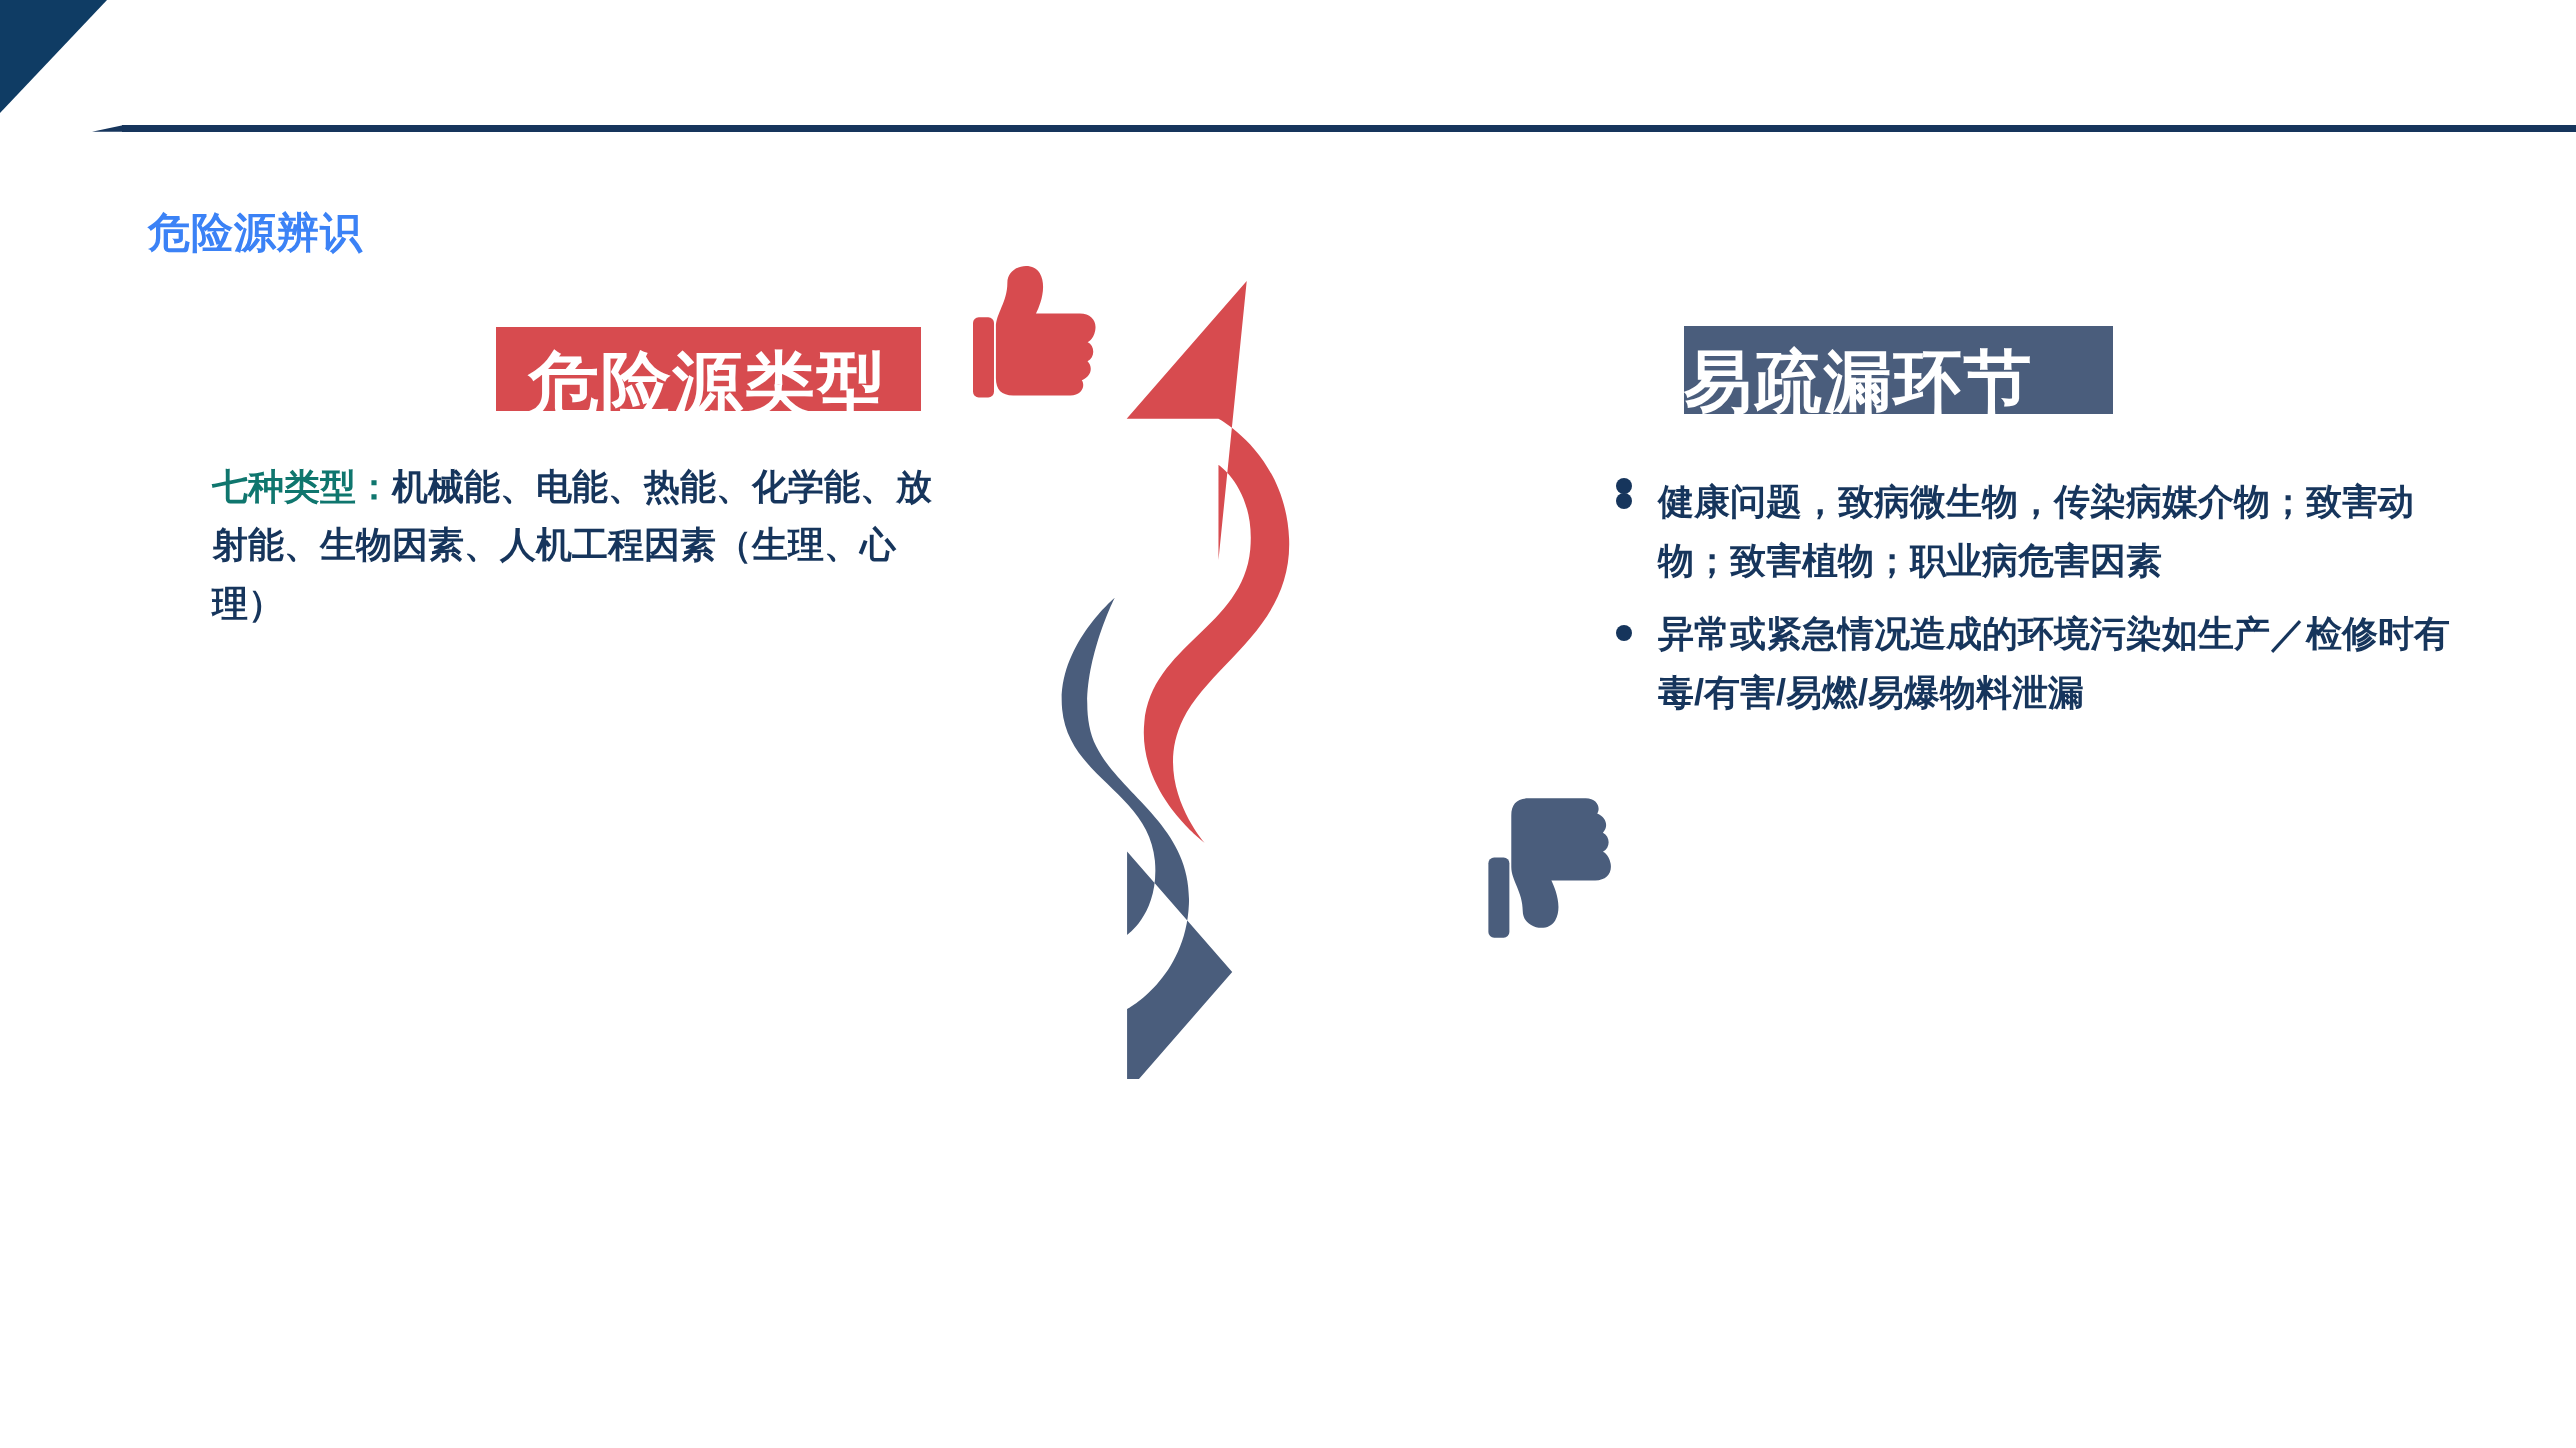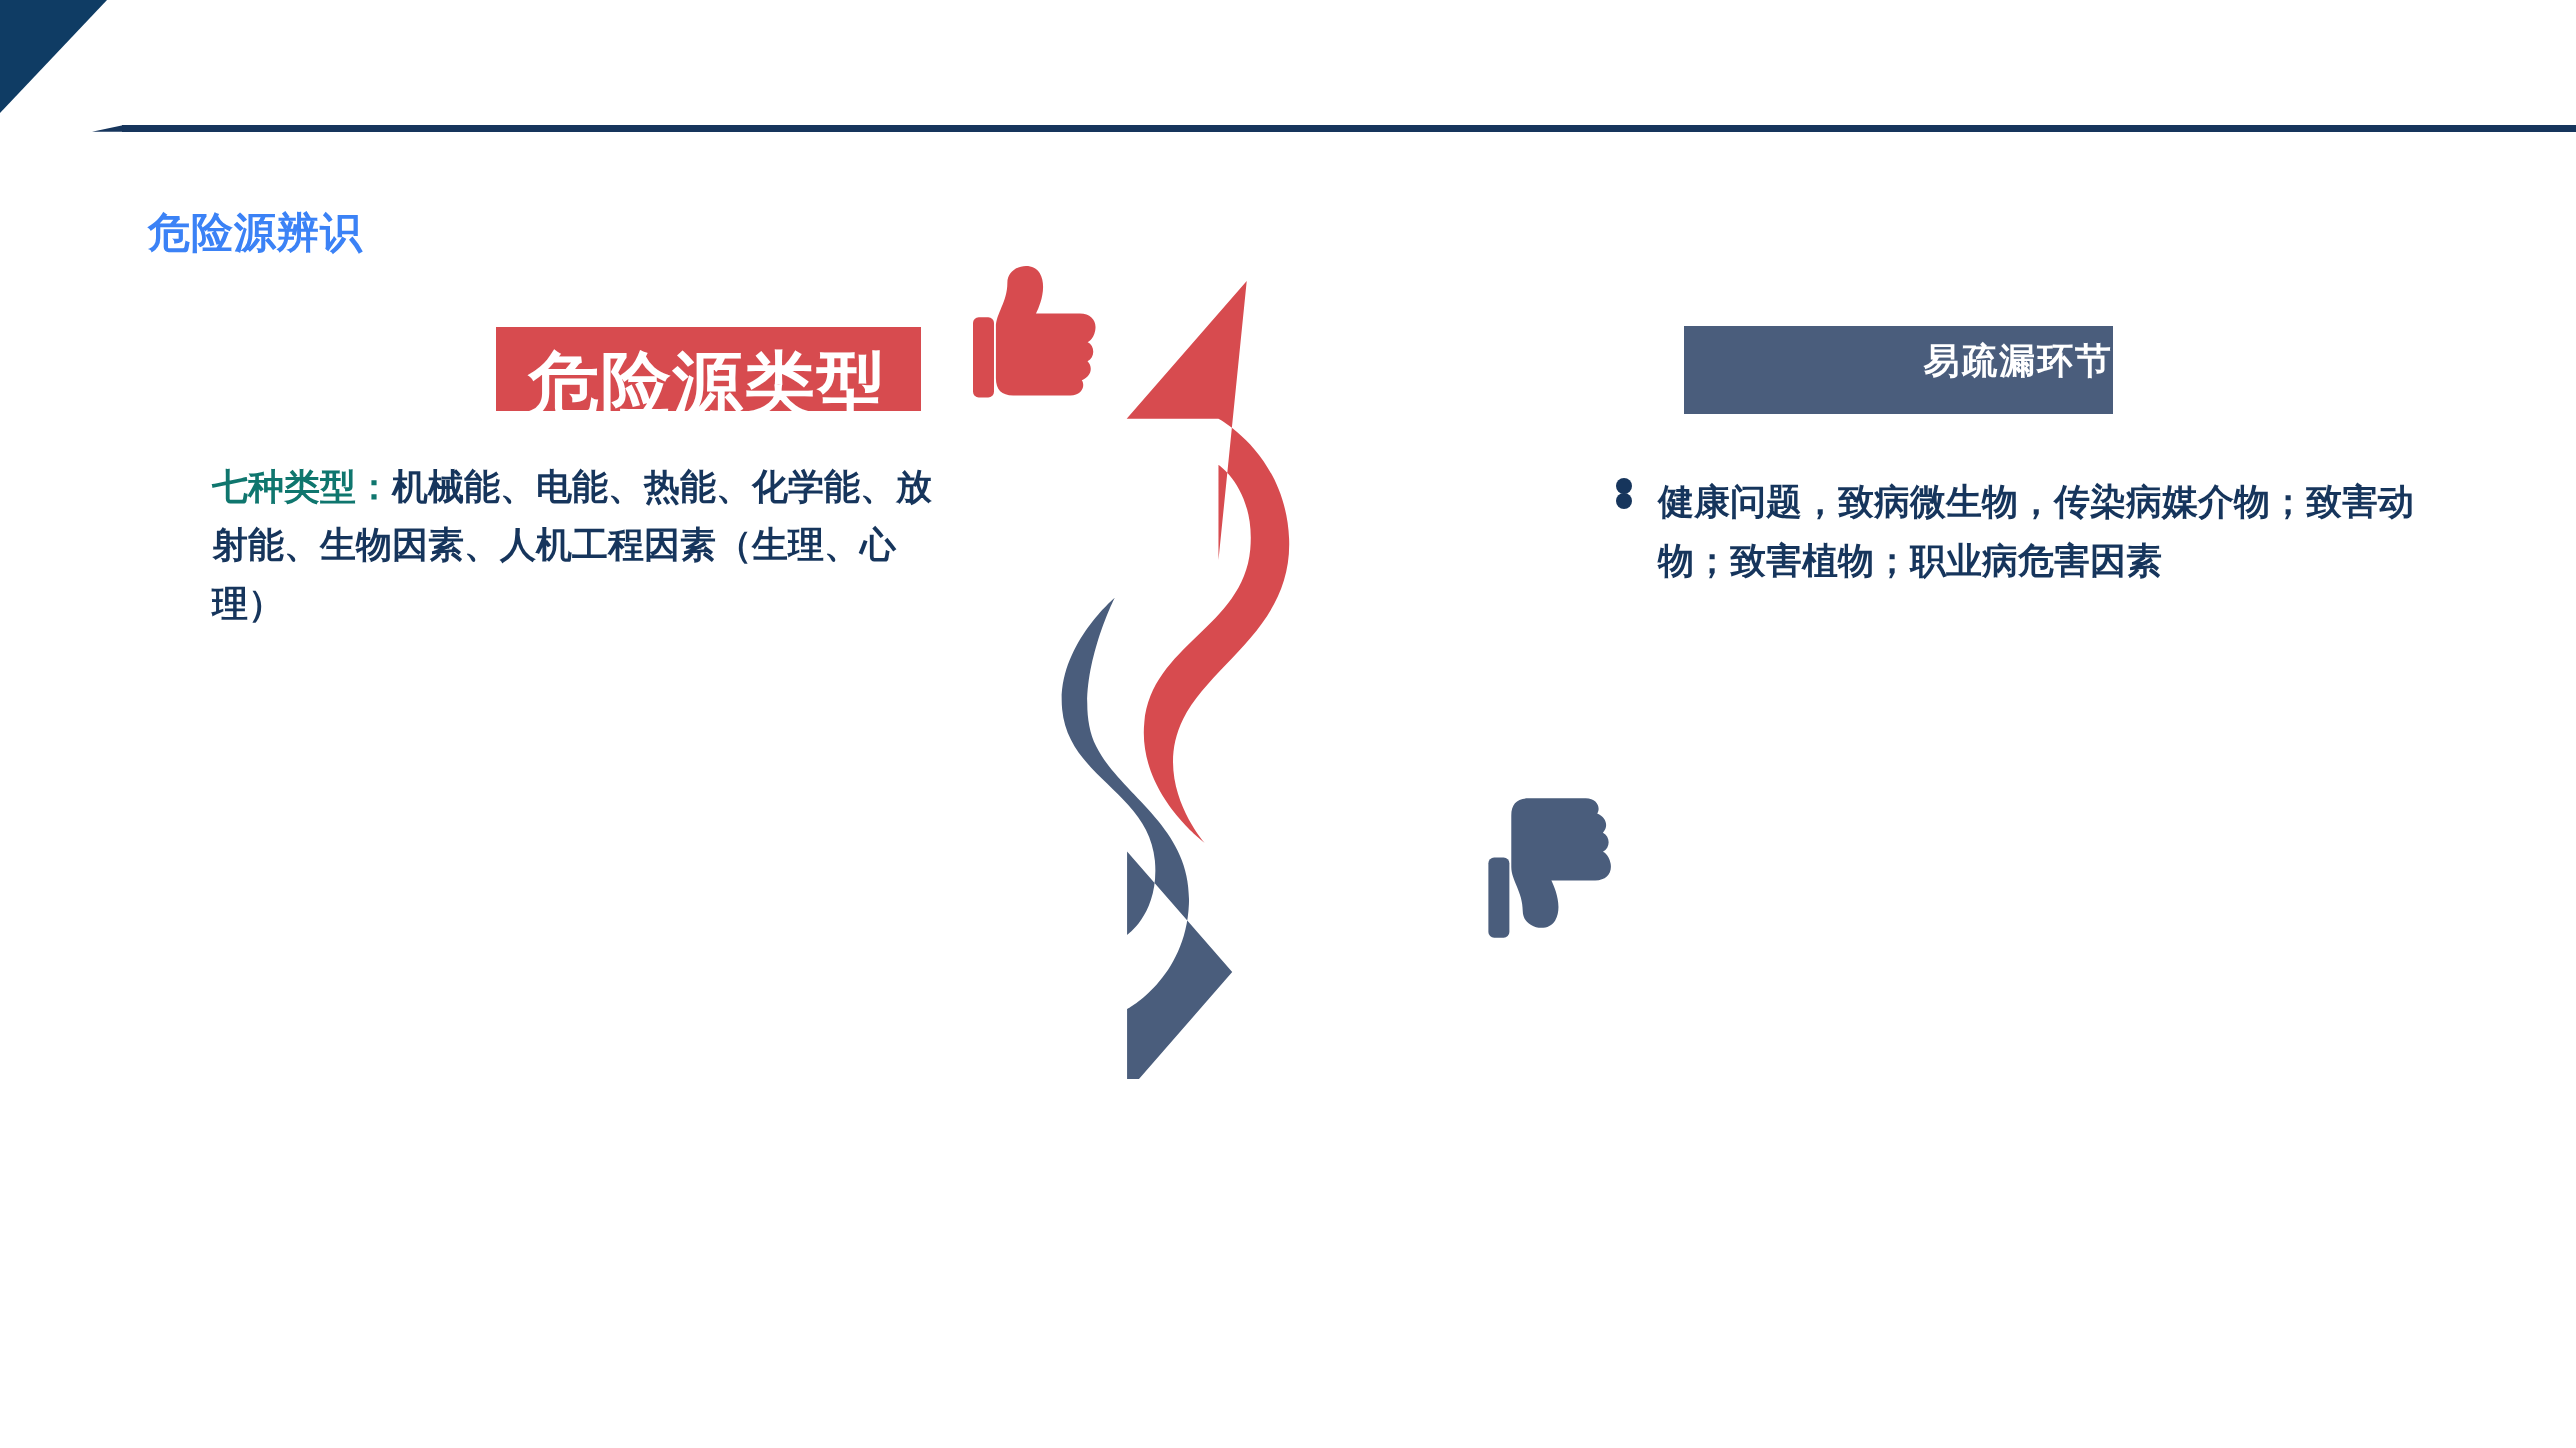--- a/index.html
+++ b/index.html
@@ -114,22 +114,22 @@
     top: 326px;
     width: 429px;
     height: 88px;
     background: #4a5d7c;
   }
   .right-badge span {
     position: absolute;
     left: 0;
     right: 0;
     top: 11.4px;
-    text-align: right;
-    font-size: 36px;
+    text-align: left;
+    font-size: 68px;
     font-weight: bold;
     color: #ffffff;
     letter-spacing: 1.9px;
   }
   .bullet-list {
     position: absolute;
     left: 1603px;
     top: 458px;
     width: 859px;
     margin: 0;
@@ -217,14 +217,18 @@
   <span>易疏漏环节</span>
 </div>
 <ul class="bullet-list">
   <li class="bullet-item">
     <span class="bullet-dot"></span>
   </li>
   <li class="bullet-item">
     <span class="bullet-dot"></span>
     <span>健康问题，致病微生物，传染病媒介物；致害动物；致害植物；职业病危害因素</span>
   </li>
+  <li class="bullet-item">
+    <span class="bullet-dot"></span>
+    <span>异常或紧急情况造成的环境污染如生产／检修时有毒/有害/易燃/易爆物料泄漏</span>
+  </li>
 </ul>
 
 
 </body></html>

